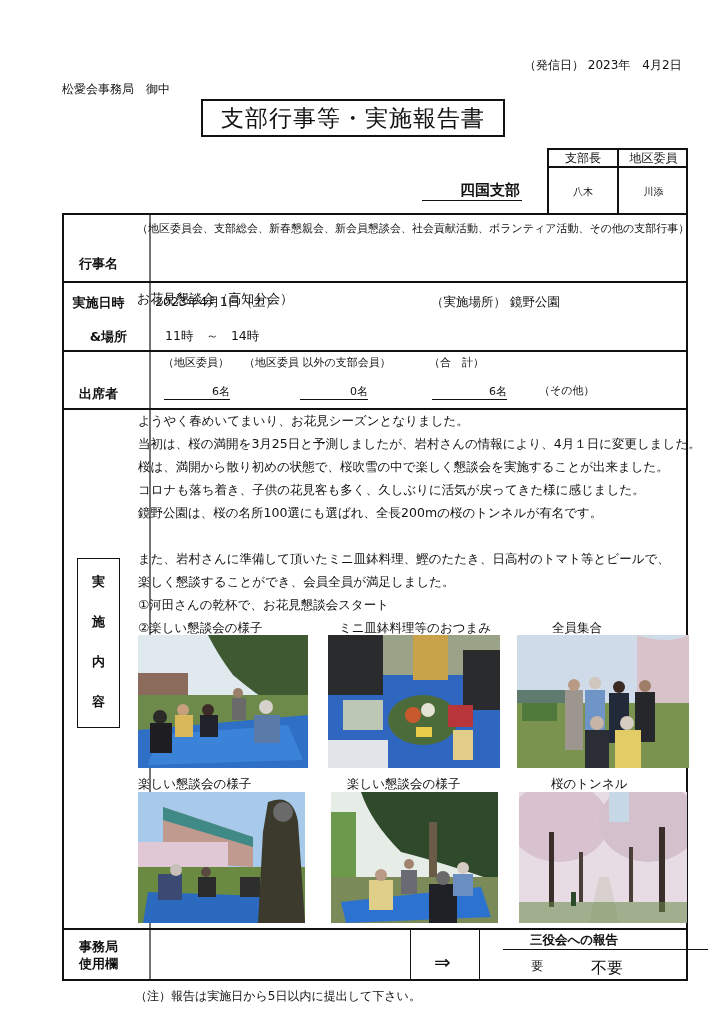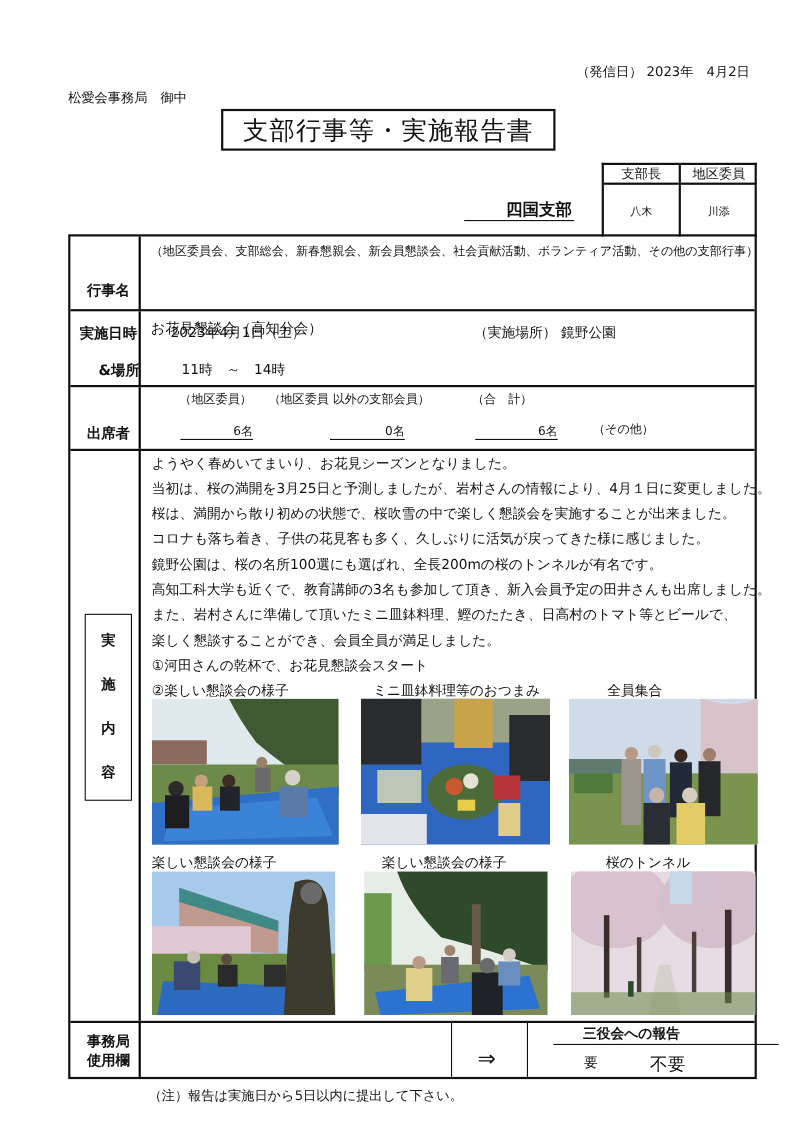--- a/index.html
+++ b/index.html
@@ -13,21 +13,21 @@
   .title-box span { font-size: 23px; letter-spacing: 1px; }
   .stamp-table { left: 547px; top: 148px; width: 141px; height: 67px; border: 2px solid #111; border-bottom: none; }
   .stamp-col { position:absolute; top:0; width:70px; height:65px; }
   .stamp-col.c1 { left:0; border-right: 2px solid #111; }
   .stamp-col.c2 { left:70px; width:69px; }
   .stamp-head { height: 18px; border-bottom: 2px solid #111; text-align:center; font-size:12px; line-height:16px; }
   .stamp-val { height: 47px; display:flex; align-items:center; justify-content:center; font-family: "DejaVu Serif", serif; font-size: 10px; }
   .branch { left: 422px; top: 181px; width: 100px; border-bottom: 1px solid #111; text-align:right; font-size: 15px; font-weight: bold; padding-right: 2px; }
   .form { left: 62px; top: 213px; width: 626px; height: 768px; border: 2px solid #111; }
   .row { position:absolute; left:0; width:622px; border-bottom: 2px solid #111; }
-  .lbl { position:absolute; left:0; width:64px; border-right: 2px solid #000000; height:100%; }
+  .lbl { position:absolute; left:0; width:87px; border-right: 2px solid #737373; height:100%; }
   .lbl-text { position:absolute; width:69px; text-align:center; font-size:13px; font-weight:bold; }
   .content { position:absolute; left:71px; right:0; top:0; height:100%; }
   .uline { display:inline-block; border-bottom: 1px solid #111; text-align:right; }
   .vbox { position:absolute; left: 13px; top: 148px; width: 43px; height: 170px; border: 1px solid #111; }
   .vbox span { position:absolute; left:0; width:41px; text-align:center; font-size:13px; font-weight:bold; }
   .body-line { position:absolute; left:3px; font-size:12.5px; line-height:14px; white-space:nowrap; }
   .photo { position:absolute; overflow:hidden; }
   .cap { position:absolute; font-size:12.5px; white-space:nowrap; }
   .footer-note { left: 135px; top: 988px; font-size: 12px; }
 </style>
@@ -105,21 +105,20 @@
         <span style="top:94px;">内</span>
         <span style="top:134px;">容</span>
       </div>
     </div>
     <div class="content">
       <div class="body-line" style="top:4px;">ようやく春めいてまいり、お花見シーズンとなりました。</div>
       <div class="body-line" style="top:27px;">当初は、桜の満開を3月25日と予測しましたが、岩村さんの情報により、4月１日に変更しました。</div>
       <div class="body-line" style="top:73px;">コロナも落ち着き、子供の花見客も多く、久しぶりに活気が戻ってきた様に感じました。</div>
       <div class="body-line" style="top:50px;">桜は、満開から散り初めの状態で、桜吹雪の中で楽しく懇談会を実施することが出来ました。</div>
       <div class="body-line" style="top:96px;">鏡野公園は、桜の名所100選にも選ばれ、全長200mの桜のトンネルが有名です。</div>
-      <div class="body-line" style="top:119px;">高知工科大学も近くで、教育講師の3名も参加して頂き、新入会員予定の田井さんも出席しました。</div>
       <div class="body-line" style="top:142px;">また、岩村さんに準備して頂いたミニ皿鉢料理、鰹のたたき、日高村のトマト等とビールで、</div>
       <div class="body-line" style="top:165px;">楽しく懇談することができ、会員全員が満足しました。</div>
       <div class="body-line" style="top:188px;">①河田さんの乾杯で、お花見懇談会スタート</div>
 
       <div class="cap" style="left:3px; top:210px;">②楽しい懇談会の様子</div>
       <div class="cap" style="left:204px; top:210px;">ミニ皿鉢料理等のおつまみ</div>
       <div class="cap" style="left:417px; top:210px;">全員集合</div>
 
       <div class="photo" style="left:3px; top:225px; width:170px; height:133px;">
         <svg width="170" height="133" viewBox="0 0 170 133">

